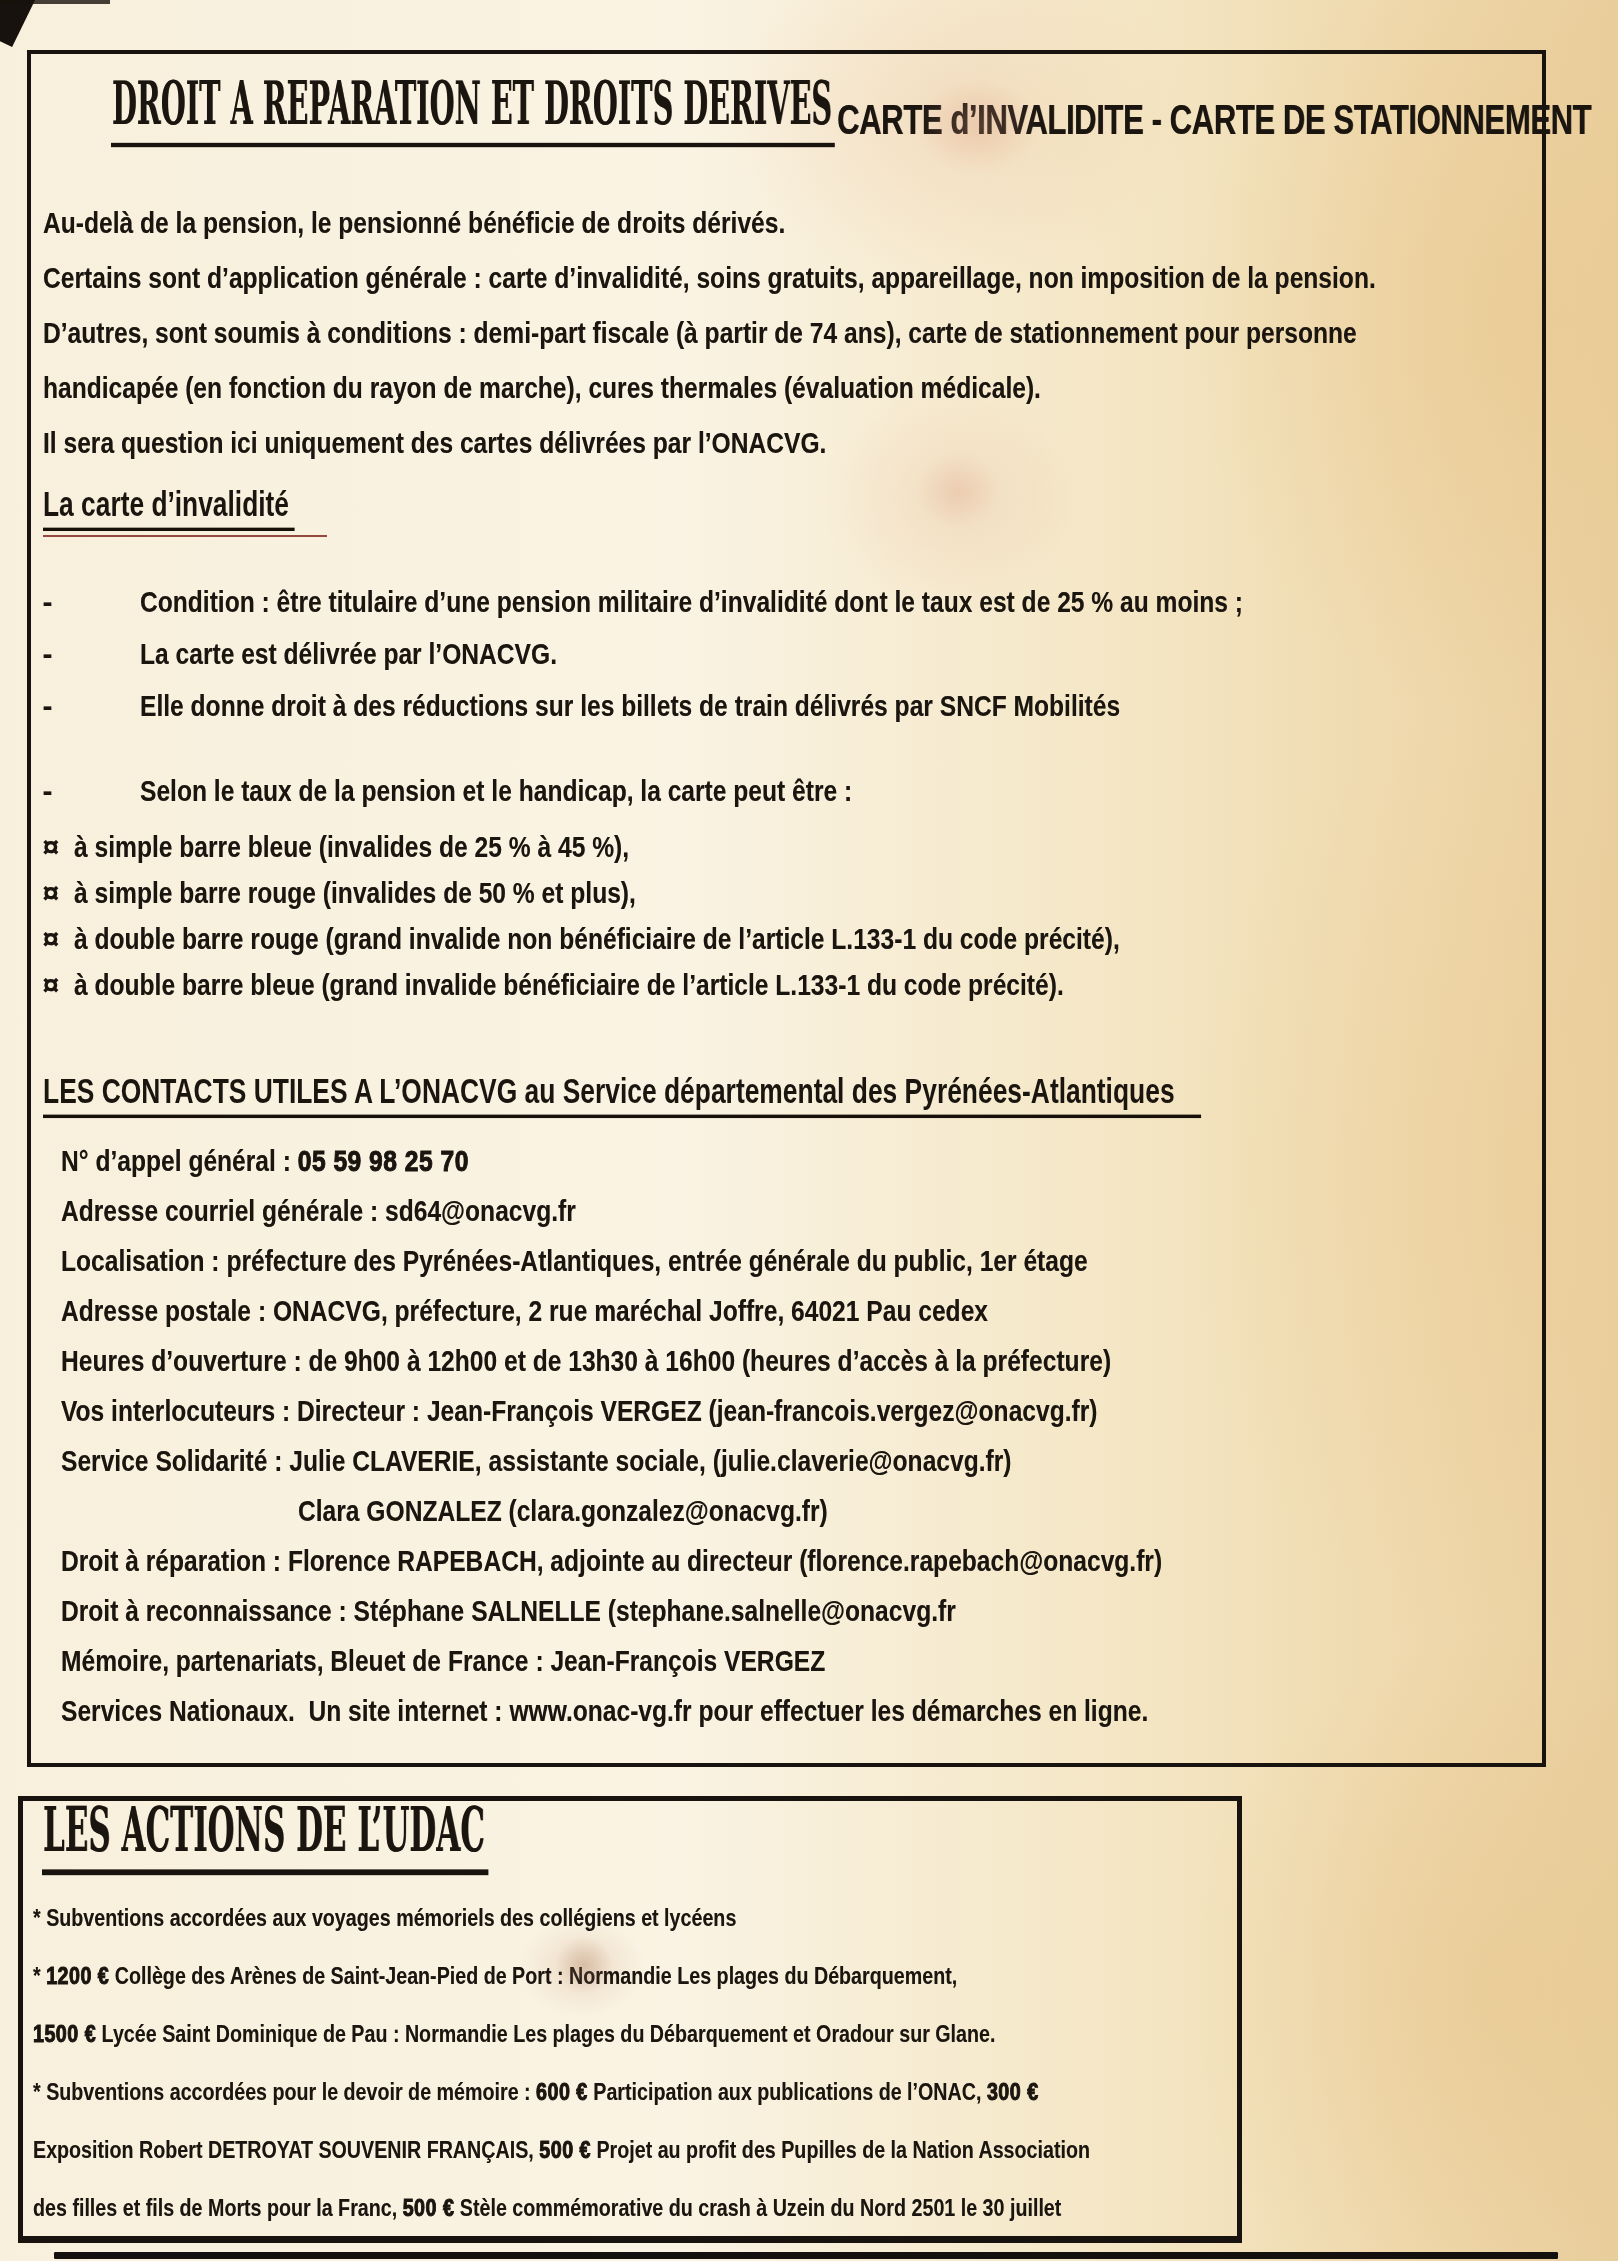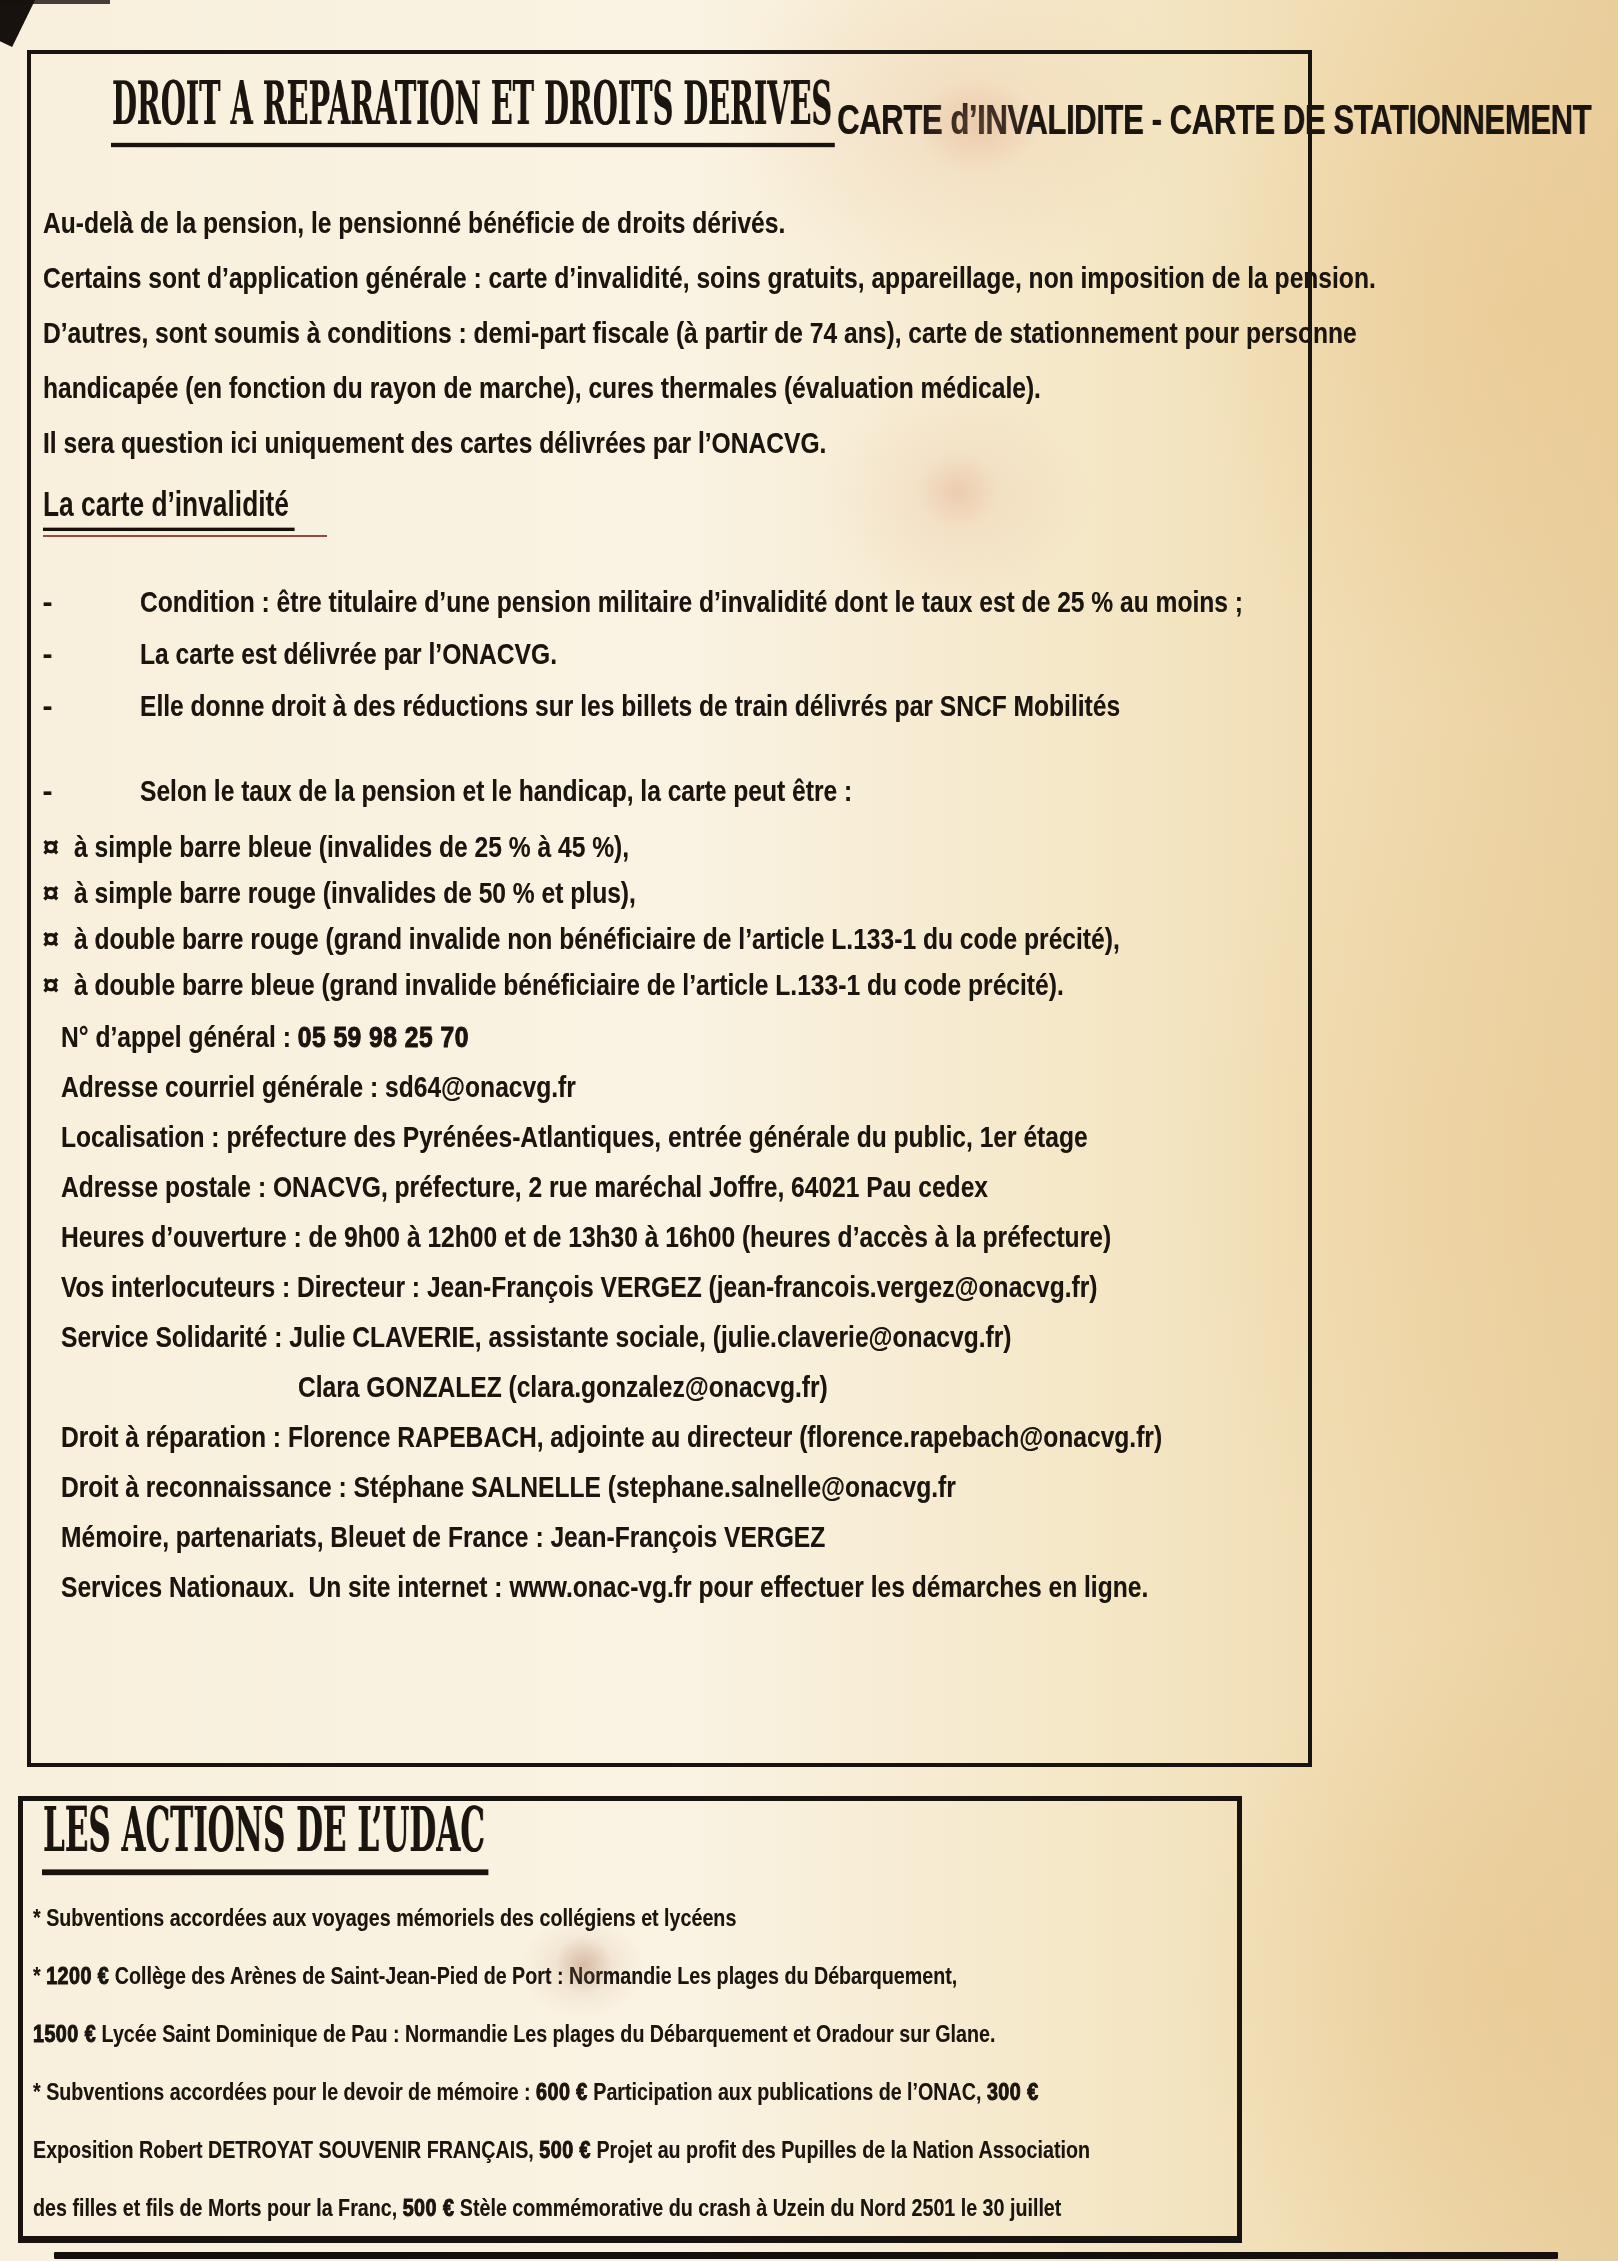--- a/index.html
+++ b/index.html
@@ -13,21 +13,21 @@
     background:
       radial-gradient(336px 245px at 59% 5%, rgba(232,185,150,.28), transparent 70%),
       radial-gradient(194px 168px at 59% 22%, rgba(226,170,140,.22), transparent 70%),
       radial-gradient(452px 581px at 94% 14%, rgba(233,198,140,.55), transparent 72%),
       radial-gradient(516px 710px at 96% 52%, rgba(236,205,152,.5), transparent 72%),
       radial-gradient(452px 516px at 93% 88%, rgba(231,196,138,.5), transparent 70%),
       radial-gradient(90px 71px at 36% 87%, rgba(196,148,112,.25), transparent 70%),
       linear-gradient(90deg,#f8f0dc 0%,#faf3e3 42%,#f4e6c4 70%,#efd9ad 87%,#e9cf9e 100%);
   }
   .box{position:absolute;border:4.5px solid #191310;box-sizing:border-box;background:transparent;}
-  #box1{left:27px;top:50px;width:1285px;height:1717px;padding:0 9px 0 11.6px;}
+  #box1{left:27px;top:50px;width:1519px;height:1717px;padding:0 9px 0 11.6px;}
   #box2{left:18px;top:1796px;width:1224px;height:447px;border-width:5.2px 5.2px 7px 5.2px;padding:0 6.5px 0 10.3px;}
 
   .line{white-space:pre;font-weight:bold;display:flex;align-items:baseline;
         text-shadow:0 0 0.6px rgba(27,21,16,.35);}
   .line .txt{display:inline-block;transform:scaleX(.82);transform-origin:left center;white-space:pre;}
   .line .marker{flex:0 0 31px;}
   .line.indent{padding-left:237px;}
   .b{-webkit-text-stroke:1px currentColor;letter-spacing:0.6px;}
 
   
@@ -112,20 +112,23 @@
     <div class="selon">
         <div class="line"><span class="marker">-</span><span class="txt"><span>Selon le taux de la pension et le handicap, la carte peut être :</span></span></div>
       </div>
     <div class="types">
         <div class="line"><span class="marker">¤</span><span class="txt"><span>à simple barre bleue (invalides de 25 % à 45 %),</span></span></div>
         <div class="line"><span class="marker">¤</span><span class="txt"><span>à simple barre rouge (invalides de 50 % et plus),</span></span></div>
         <div class="line"><span class="marker">¤</span><span class="txt"><span>à double barre rouge (grand invalide non bénéficiaire de l’article L.133-1 du code précité),</span></span></div>
         <div class="line"><span class="marker">¤</span><span class="txt"><span>à double barre bleue (grand invalide bénéficiaire de l’article L.133-1 du code précité).</span></span></div>
       </div>
 
+    <div class="h3-wrap">
+      <span class="h3-inner">LES CONTACTS UTILES A L’ONACVG au Service départemental des Pyrénées-Atlantiques</span>
+    </div>
 
     <div class="contacts">
         <div class="line"><span class="txt"><span>N° d’appel général : </span><span class="b">05 59 98 25 70</span></span></div>
         <div class="line"><span class="txt"><span>Adresse courriel générale : sd64@onacvg.fr</span></span></div>
         <div class="line"><span class="txt"><span>Localisation : préfecture des Pyrénées-Atlantiques, entrée générale du public, 1er étage</span></span></div>
         <div class="line"><span class="txt"><span>Adresse postale : ONACVG, préfecture, 2 rue maréchal Joffre, 64021 Pau cedex</span></span></div>
         <div class="line"><span class="txt"><span>Heures d’ouverture : de 9h00 à 12h00 et de 13h30 à 16h00 (heures d’accès à la préfecture)</span></span></div>
         <div class="line"><span class="txt"><span>Vos interlocuteurs : Directeur : Jean-François VERGEZ (jean-francois.vergez@onacvg.fr)</span></span></div>
         <div class="line"><span class="txt"><span>Service Solidarité : Julie CLAVERIE, assistante sociale, (julie.claverie@onacvg.fr)</span></span></div>
         <div class="line indent"><span class="txt"><span>Clara GONZALEZ (clara.gonzalez@onacvg.fr)</span></span></div>

